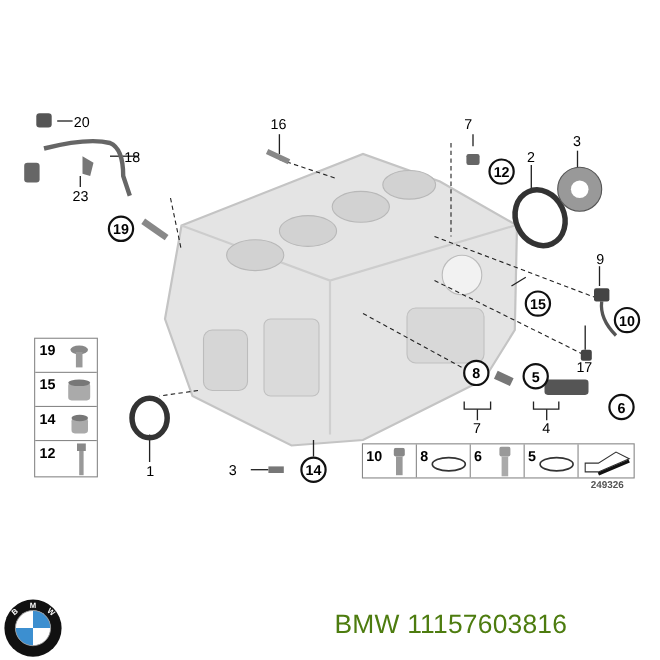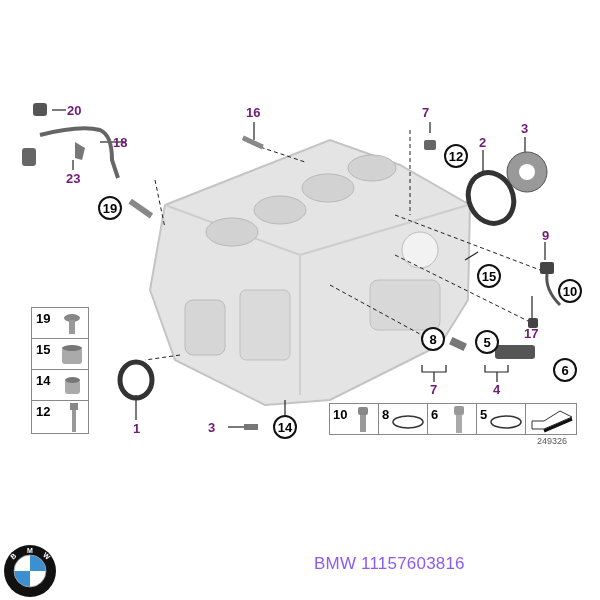--- a/index.html
+++ b/index.html
@@ -1,29 +1,29 @@
 <!DOCTYPE html>
 <html><head>
 <meta charset="utf-8">
 <style>
   html,body{margin:0;padding:0;background:#fff;}
   body{width:600px;height:600px;position:relative;overflow:hidden;font-family:"Liberation Sans",sans-serif;}
-  .lbl{position:absolute;font-weight:bold;font-size:13px;color:#701a75;line-height:14px;}
+  .lbl{position:absolute;font-weight:normal;font-size:13px;color:#000000;line-height:14px;}
   .circ{position:absolute;width:24px;height:24px;border:2px solid #111;border-radius:50%;font-weight:bold;font-size:13px;display:flex;align-items:center;justify-content:center;background:#fff;box-sizing:border-box;}
   svg.main{position:absolute;left:0;top:0;}
   .legend-col{position:absolute;left:31px;top:307px;width:56px;border:1px solid #888;}
   .legend-col .cell{height:30px;border-bottom:1px solid #888;position:relative;}
   .legend-col .cell:last-child{border-bottom:none;height:32px;}
   .legend-col .num{position:absolute;left:4px;top:3px;font-weight:bold;font-size:13px;}
   .legend-row{position:absolute;left:329px;top:403px;display:flex;border:1px solid #888;}
   .legend-row .cell{width:48px;height:30px;border-right:1px solid #888;position:relative;}
   .legend-row .cell:last-child{border-right:none;width:50px;}
   .legend-row .num{position:absolute;left:3px;top:3px;font-weight:bold;font-size:13px;}
-  .drawno{position:absolute;left:537px;top:436px;font-size:9px;color:#555;}
-  .partno{position:absolute;left:314px;top:554px;font-size:17px;color:#8b5cf6;letter-spacing:0.2px;}
+  .drawno{position:absolute;left:537px;top:436px;font-size:9px;color:#555;font-weight:bold;}
+  .partno{position:absolute;left:304px;top:554px;font-size:24px;color:#4d7c0f;letter-spacing:0.2px;}
   .logo{position:absolute;left:3px;top:544px;width:54px;height:54px;}
 </style>
 </head>
 <body>
 
 <svg class="main" width="600" height="600" viewBox="0 0 600 600">
 
   <g>
     <path d="M165 205 L330 140 L400 165 L470 205 L468 300 L440 345 L410 360 L330 400 L265 405 L175 360 L150 290 Z" fill="#e4e4e4" stroke="#c4c4c4" stroke-width="2"></path>
     <path d="M165 205 L300 255 L468 205" fill="none" stroke="#cdcdcd" stroke-width="2"></path>

